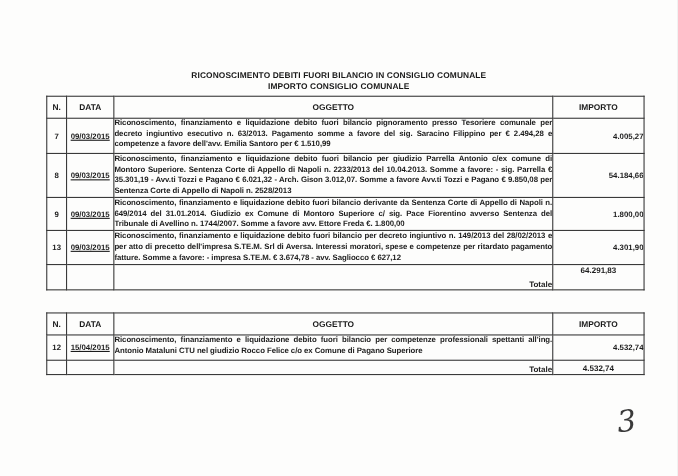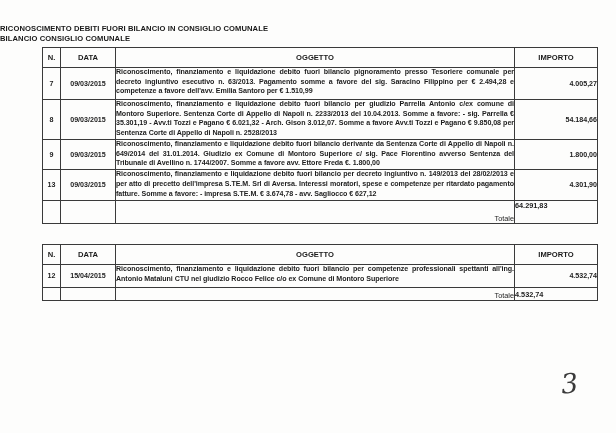--- a/index.html
+++ b/index.html
@@ -6,22 +6,22 @@
   .page{
     position:relative;
     width:616px;height:433px;
     background:#fdfdfc;
     font-family:"Liberation Sans", sans-serif;
     color:#1c1c1c;
     overflow:hidden;
     box-sizing:border-box;
   }
   .title{
-    padding-top:24px;
-    text-align:left;
+    padding-top:64px;
+    text-align:center;
     font-weight:bold;
     font-size:7.6px;
     line-height:9.5px;
     letter-spacing:0.1px;
     color:#181818;
   }
   table.debts{
     border-collapse:collapse;
     table-layout:fixed;
     width:543px;
@@ -35,21 +35,21 @@
     overflow:hidden;
   }
   th{
     font-size:7.6px;
     font-weight:bold;
     height:19px;
     text-align:center;
     color:#1a1a1a;
   }
   .c-n{width:18px;}
-  .c-data{width:55px;}
+  .c-data{width:43px;text-decoration:underline;}
   .c-ogg{width:399px;}
   .c-imp{width:83px;}
   td.c-n, td.c-data{
     text-align:center;
     vertical-align:middle;
     font-size:7.1px;
     font-weight:bold;
   }
   td.c-ogg{
     text-align:justify;
@@ -71,25 +71,25 @@
   tr.r8{height:40px;}
   tr.r9{height:30px;}
   tr.r10{height:31px;}
   tr.total1{height:23px;}
   tr.r14{height:23px;}
   tr.total2{height:13px;}
   td.total-label{
     text-align:right;
     vertical-align:bottom;
     font-size:7.3px;
-    font-weight:normal;
+    font-weight:bold;
     padding:0 3px 1px 0;
   }
   td.total-value{
-    text-align:left;
+    text-align:center;
     vertical-align:top;
     font-size:7.3px;
     font-weight:bold;
     padding:1px 6px 0 0;
   }
   tr.total2 td.total-value{vertical-align:middle;}
   .pagenum{
     position:absolute;
     top:370px;
     right:38px;
@@ -101,21 +101,21 @@
     line-height:1;
   }
 </style>
 </head>
 <body>
 
 <div class="page">
 
   <div class="title">
     <div>RICONOSCIMENTO DEBITI FUORI BILANCIO IN CONSIGLIO COMUNALE</div>
-    <div>BILANCIO CONSIGLIO COMUNALE</div>
+    <div>IMPORTO CONSIGLIO COMUNALE</div>
   </div>
 
   <table class="debts t1">
     <colgroup>
       <col class="c-n">
         <col class="c-data">
         <col class="c-ogg">
         <col class="c-imp">
     </colgroup>
     <thead>
@@ -172,21 +172,21 @@
         <th>N.</th>
         <th>DATA</th>
         <th>OGGETTO</th>
         <th>IMPORTO</th>
       </tr>
     </thead>
     <tbody>
       <tr class="r14">
         <td class="c-n">12</td>
         <td class="c-data">15/04/2015</td>
-        <td class="c-ogg">Riconoscimento, finanziamento e liquidazione debito fuori bilancio per competenze professionali spettanti all'ing. Antonio Mataluni CTU nel giudizio Rocco Felice c/o ex Comune di Montoro Superiore</td>
+        <td class="c-ogg">Riconoscimento, finanziamento e liquidazione debito fuori bilancio per competenze professionali spettanti all'ing. Antonio Mataluni CTU nel giudizio Rocco Felice c/o ex Comune di Pagano Superiore</td>
         <td class="c-imp">4.532,74</td>
       </tr>
       <tr class="total2">
         <td class="c-n"></td>
         <td class="c-data"></td>
         <td class="total-label">Totale</td>
         <td class="total-value">4.532,74</td>
       </tr>
     </tbody>
   </table>

